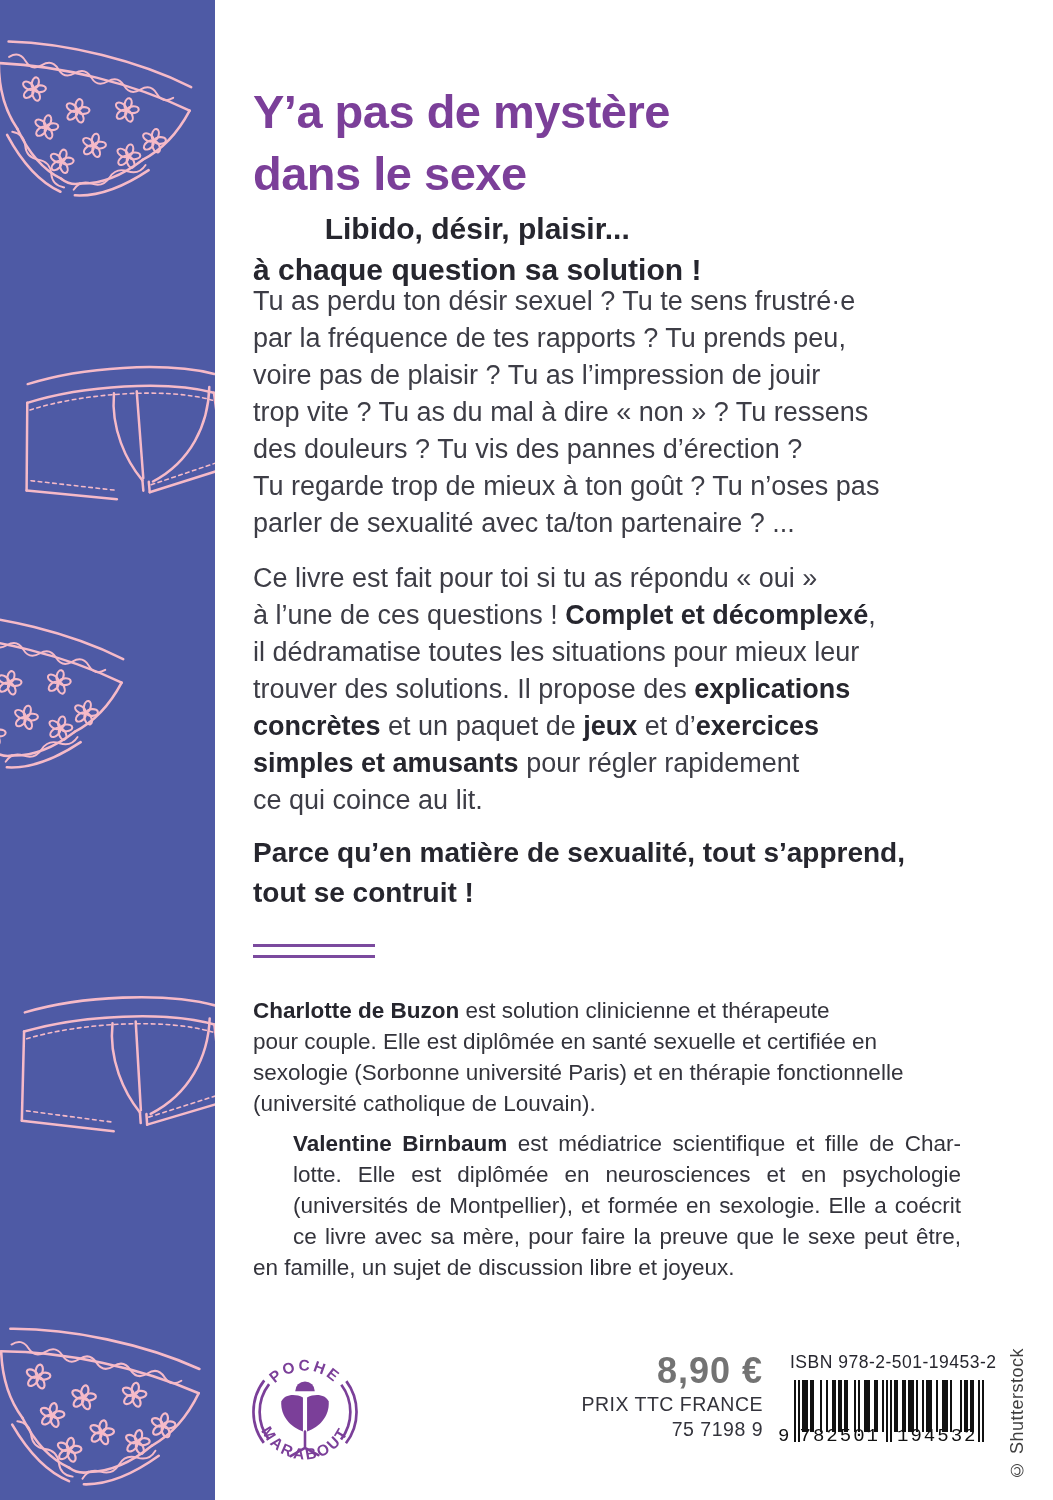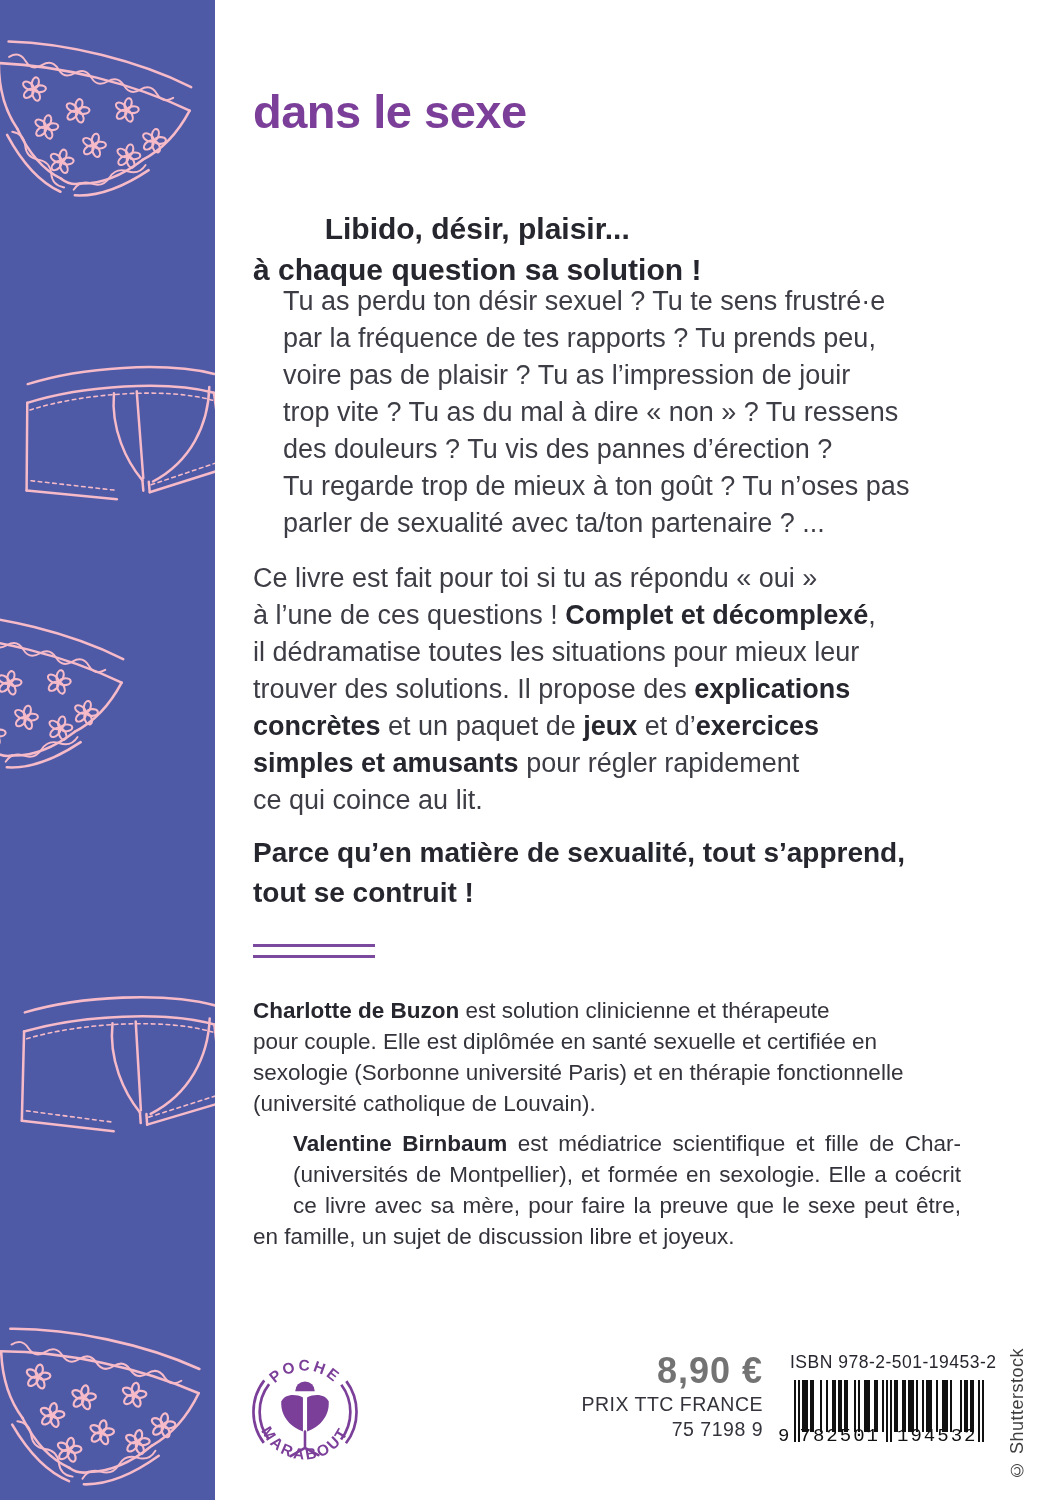--- a/index.html
+++ b/index.html
@@ -15,21 +15,21 @@
   .pos-boxer2{left:12px;top:982px;width:222px;height:170px;transform:rotate(-4deg);}
   .pos-panty3{left:-24px;top:1320px;width:228px;height:198px;transform:rotate(12deg);}
 
   
   .title{position:absolute;left:253px;top:50px;font-size:47px;font-weight:700;color:#7b3f99;
          line-height:62px;letter-spacing:-0.5px;}
   .subtitle{position:absolute;left:253px;top:183px;font-size:30px;font-weight:700;color:#26262e;
          line-height:41px;text-align:center;}
   .para{position:absolute;left:253px;width:705px;color:#3d3d46;font-size:27px;line-height:37px;}
   .para .b,.bio .b{font-weight:700;color:#26262e;text-align:right;}
-  .p1{top:283px;margin-left:30px;}
+  .p1{top:283px;}
   .p2{top:560px;}
   .closing{top:833px;font-weight:700;color:#26262e;font-size:28px;line-height:40px;}
   .divider{position:absolute;left:253px;top:944px;width:122px;height:8px;
            border-top:3px solid #7b4a9e;border-bottom:3px solid #7b4a9e;}
   .bio{position:absolute;left:253px;width:708px;font-size:22.5px;line-height:31px;color:#33333b;}
   .bio1{top:995px;}
   .bio2{top:1128px;}
   .justify div:not(:last-child){text-align:justify;text-align-last:justify;margin-left:40px;}
 
   
@@ -124,20 +124,21 @@
       </svg>
     <svg class="deco pos-boxer2" viewBox="0 0 210 160">
         <use href="#boxer"></use>
       </svg>
     <svg class="deco pos-panty3" viewBox="0 0 210 180">
         <use href="#panty"></use>
       </svg>
   </div>
 
   <h1 class="title">
+      <div><span>Y’a pas de mystère</span></div>
       <div><span>dans le sexe</span></div>
     </h1>
   <h2 class="subtitle">
       <div><span>Libido, désir, plaisir...</span></div>
       <div><span>à chaque question sa solution !</span></div>
     </h2>
   <div class="para p1">
       <div><span>Tu as perdu ton désir sexuel ? Tu te sens frustré·e</span></div>
       <div><span>par la fréquence de tes rapports ? Tu prends peu,</span></div>
       <div><span>voire pas de plaisir ? Tu as l’impression de jouir</span></div>
@@ -161,20 +162,21 @@
     </div>
   <div class="divider"></div>
   <div class="bio bio1">
       <div><span class="b">Charlotte de Buzon</span><span> est solution clinicienne et thérapeute</span></div>
       <div><span>pour couple. Elle est diplômée en santé sexuelle et certifiée en</span></div>
       <div><span>sexologie (Sorbonne université Paris) et en thérapie fonctionnelle</span></div>
       <div><span>(université catholique de Louvain).</span></div>
     </div>
   <div class="bio bio2 justify">
       <div><span class="b">Valentine Birnbaum</span><span> est médiatrice scientifique et fille de Char-</span></div>
+      <div><span>lotte. Elle est diplômée en neurosciences et en psychologie</span></div>
       <div><span>(universités de Montpellier), et formée en sexologie. Elle a coécrit</span></div>
       <div><span>ce livre avec sa mère, pour faire la preuve que le sexe peut être,</span></div>
       <div><span>en famille, un sujet de discussion libre et joyeux.</span></div>
     </div>
 
   <svg class="logo" viewBox="0 0 120 130">
     <g fill="none" stroke="#7b3f99">
       <circle cx="60" cy="62" r="50" stroke-width="2.6" stroke-dasharray="65.1 92" stroke-dashoffset="32.5"></circle>
       <circle cx="60" cy="62" r="44" stroke-width="2.6" stroke-dasharray="57.3 80.9" stroke-dashoffset="28.6"></circle>
     </g>

